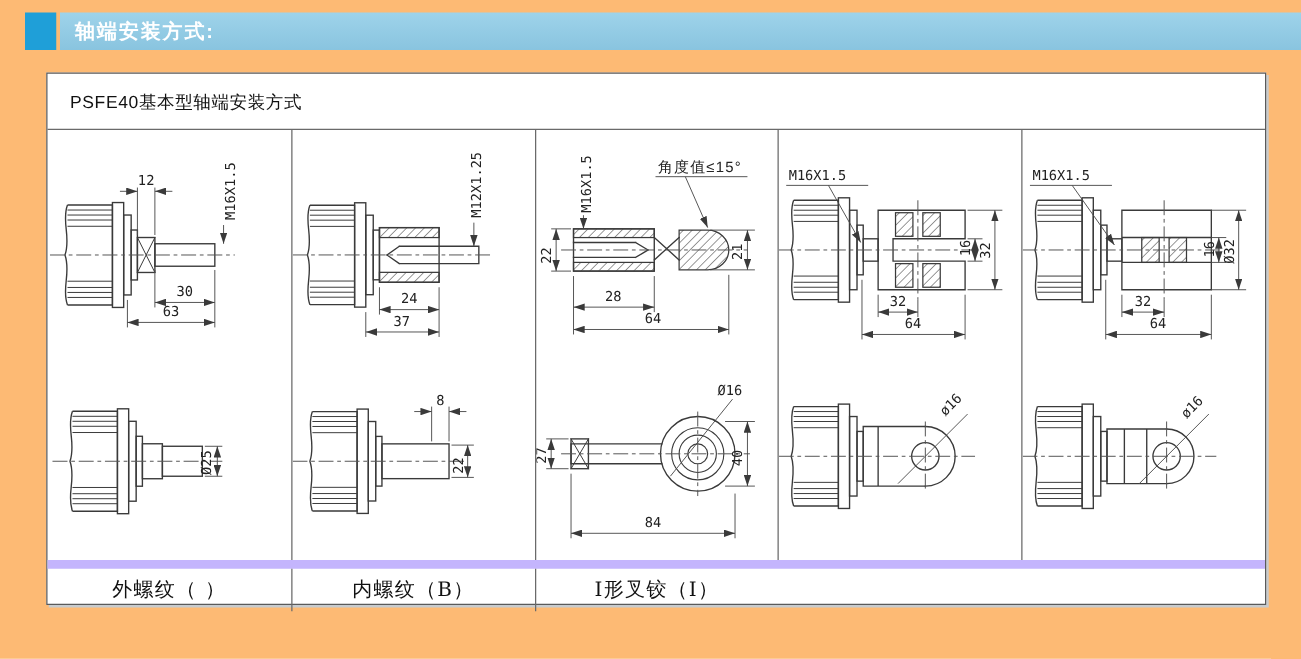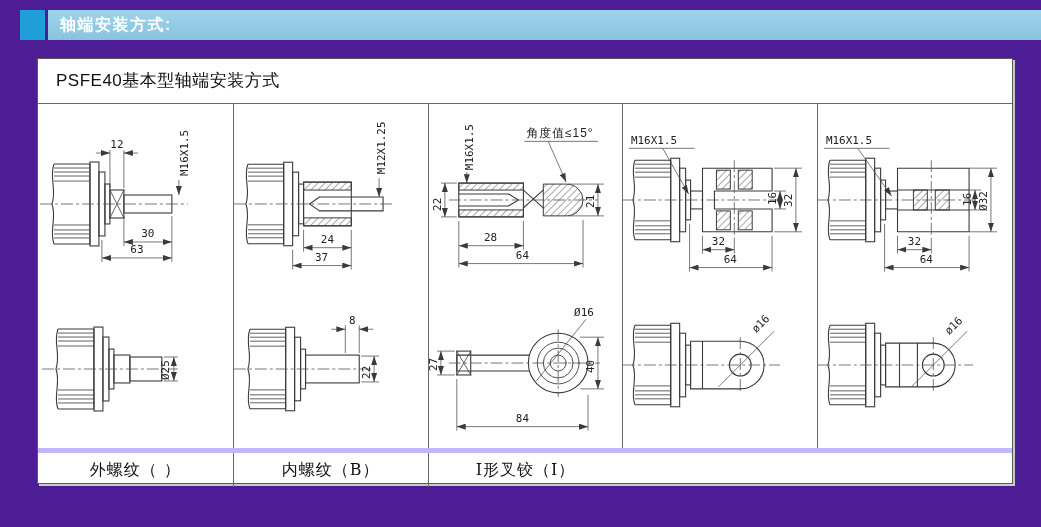--- a/index.html
+++ b/index.html
@@ -1,43 +1,43 @@
 <!DOCTYPE html>
 <html><head>
 <meta charset="utf-8">
 <style>
   html,body { margin:0; padding:0; }
   body {
     width:1041px; height:527px; position:relative; background:#ffffff;
     font-family:"Liberation Sans", sans-serif;
   }
-  .page { position:absolute; inset:0; background:#4c1d95; overflow:hidden; }
+  .page { position:absolute; inset:0; background:#fdba74; overflow:hidden; }
 
   
   .header { position:absolute; left:20px; top:10px; right:0; height:30px; display:flex; }
   .hdr-square { width:25px; height:30px; background:#1f9fd8; }
   .hdr-bar { flex:1; margin-left:3px; background:linear-gradient(#9ed3ea,#89c4df); display:flex; align-items:center; }
   .hdr-title { color:#fff; font-weight:bold; font-size:16px; padding-left:12px; letter-spacing:1.5px; }
 
   
   .panel {
     position:absolute; left:37px; top:58px; width:976px; height:426px;
     border:1px solid #5a5a5a; background:#fff; box-sizing:border-box;
     box-shadow:2px 2px 0 #c8cbcd;
   }
   .panel-title {
-    height:44px; line-height:44px; padding-left:18px; font-size:17px; color:#111;
+    height:44px; line-height:44px; padding-left:18px; font-size:14px; color:#111;
     border-bottom:1px solid #6a6a6a; letter-spacing:0.5px;
   }
   .cols { display:grid; grid-template-columns:repeat(5,1fr); height:344px;text-align:center; }
   .col { overflow:hidden; }
   .col + .col { border-left:1px solid #6a6a6a; }
   .col svg { display:block; width:100%; }
 
-  .labels { display:grid; grid-template-columns:repeat(5,1fr); height:34px; border-top:5px solid #c4b5fd; }
+  .labels { display:grid; grid-template-columns:repeat(5,1fr); height:34px; border-top:7px solid #c4b5fd; }
   .labels .label {
     display:flex; align-items:center; justify-content:center;
     font-size:16px; color:#111; letter-spacing:1px;
     font-family:"DejaVu Serif","Liberation Serif",serif;
   }
   .labels .label + .label { border-left:1px solid #6a6a6a; }
 
   
   .ol { stroke:#3a3a3a; stroke-width:1.1; fill:none; stroke-linecap:square; }
   .dl { stroke:#4a4a4a; stroke-width:0.75; fill:none; }

